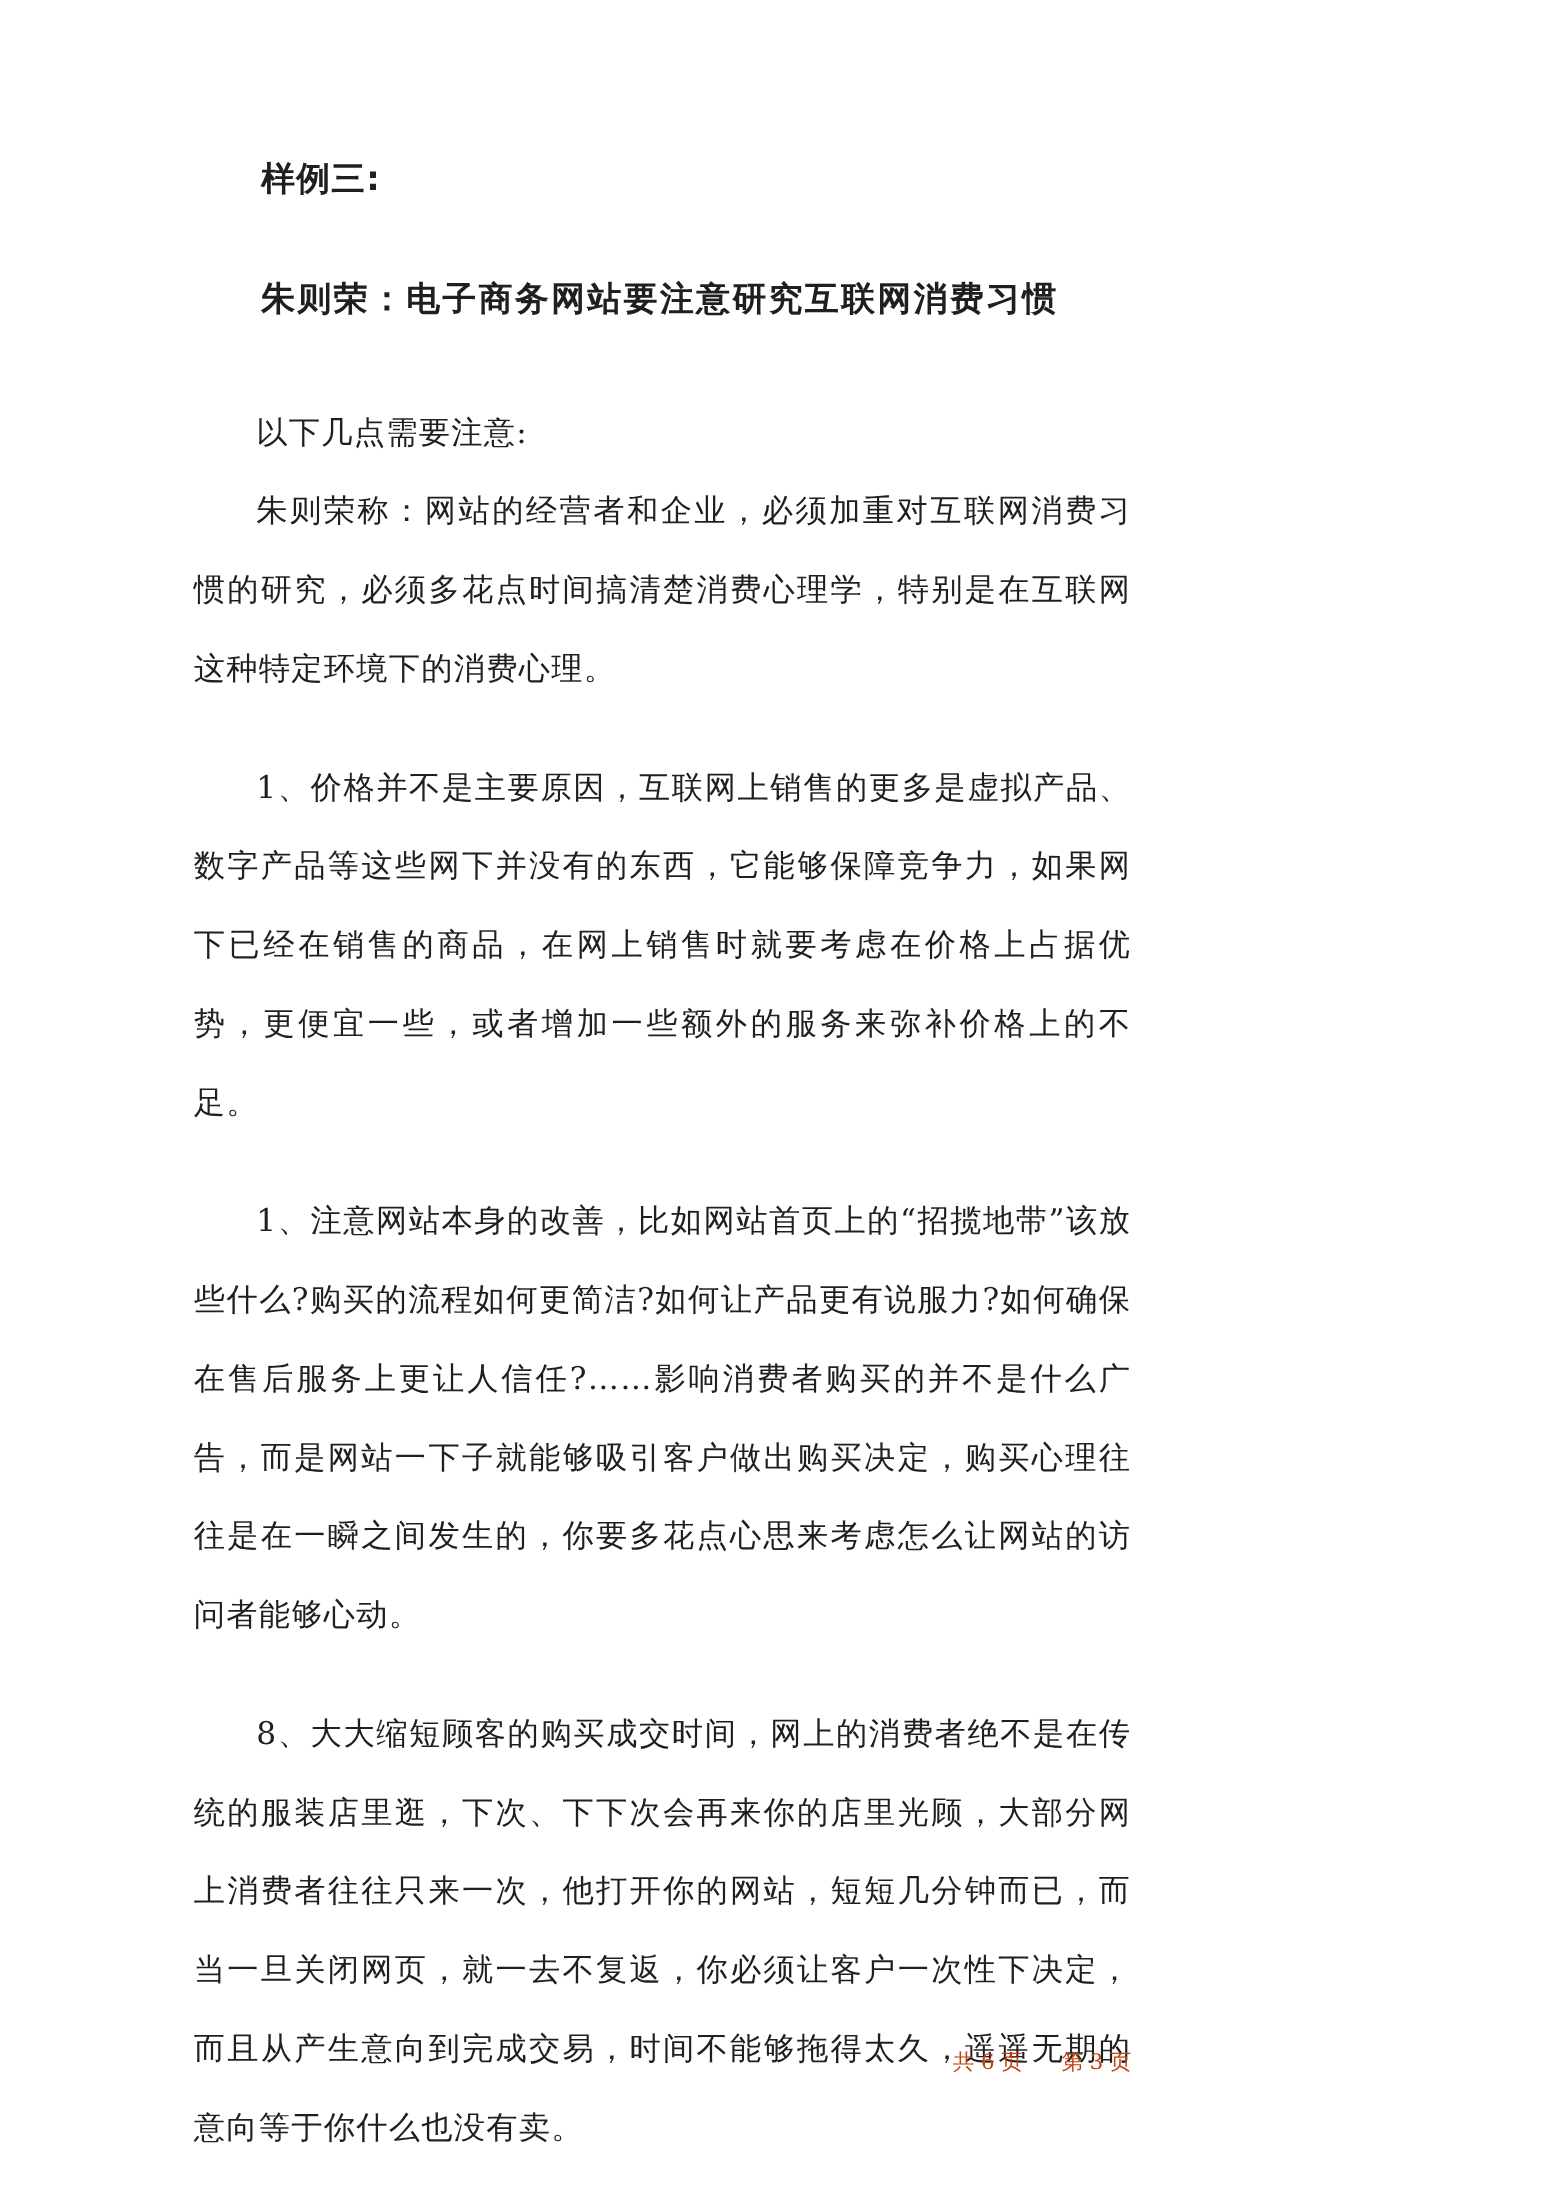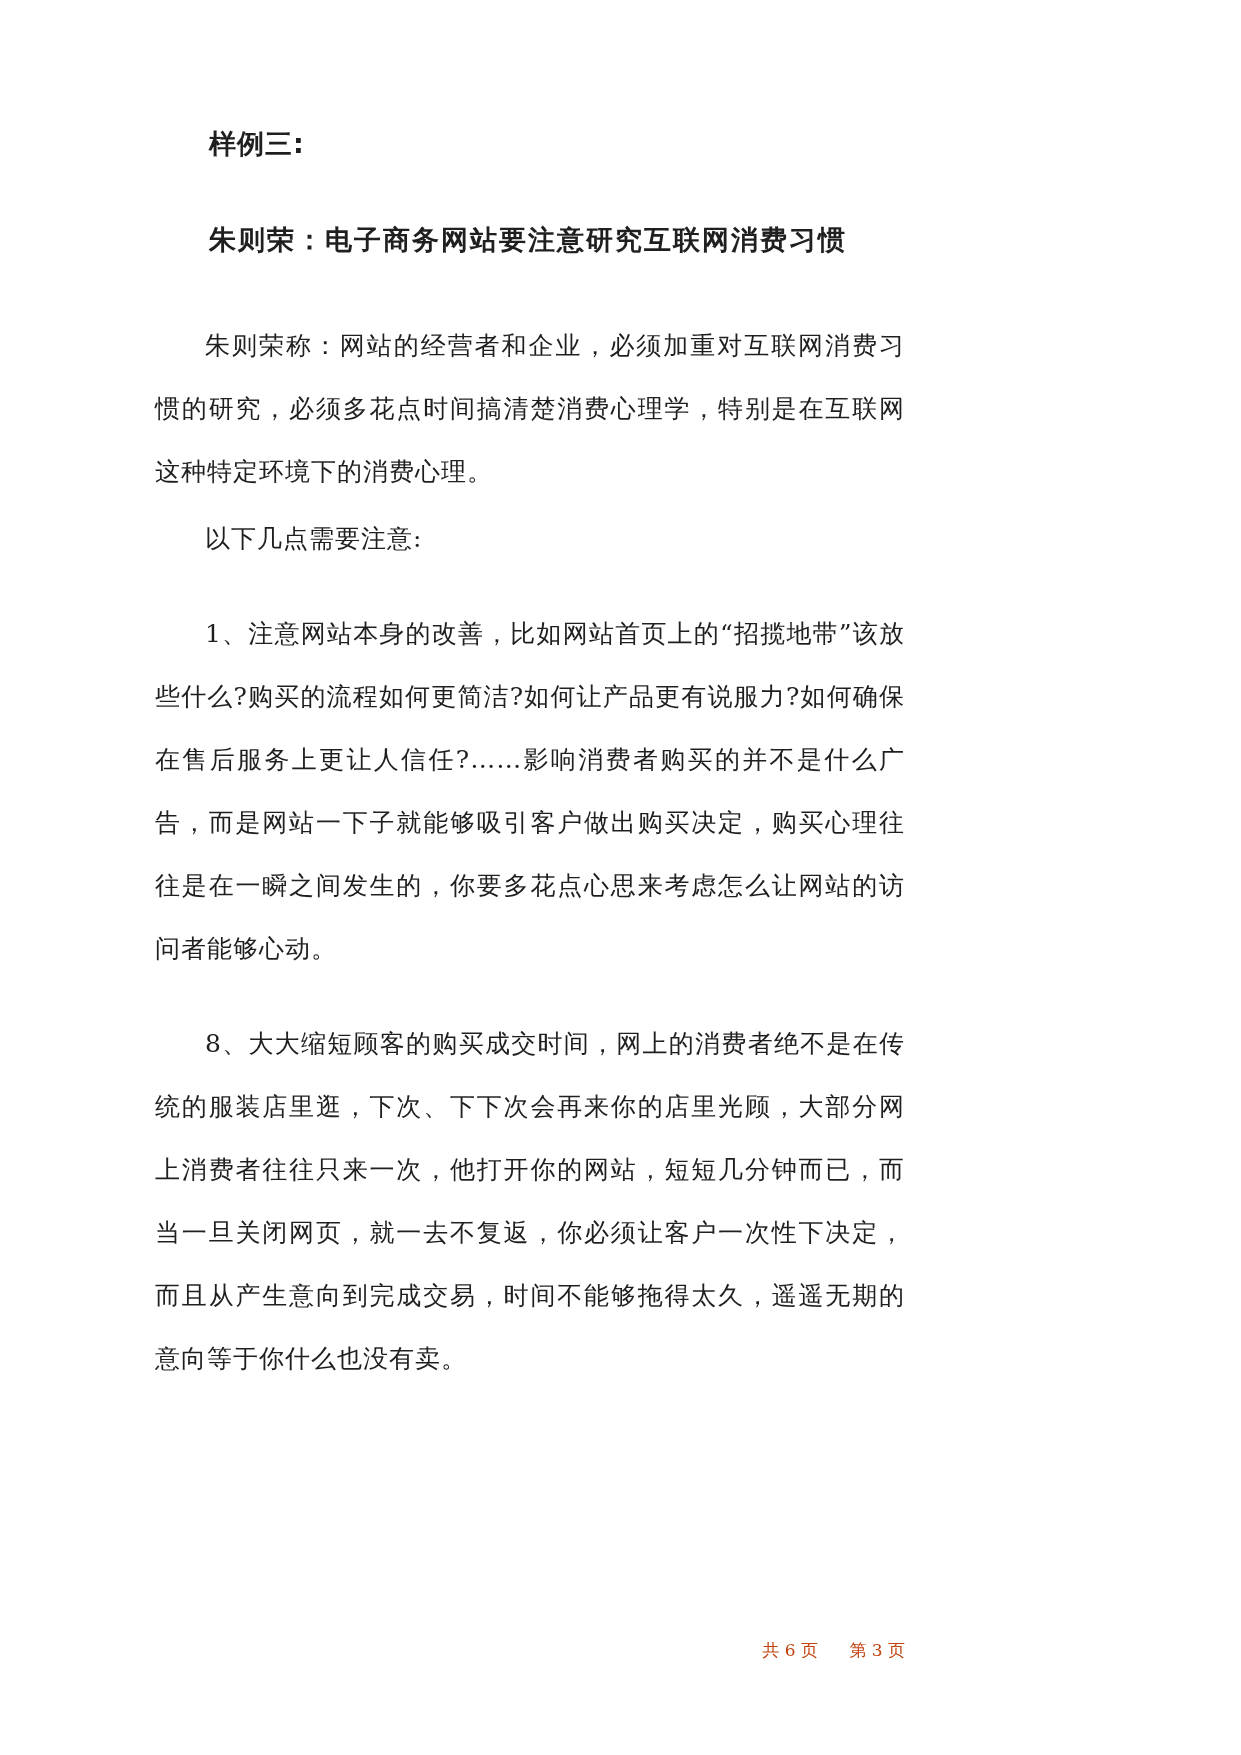--- a/index.html
+++ b/index.html
@@ -68,24 +68,25 @@
 </style>
 </head>
 <body>
 
 <div class="page">
 
   <div class="heading sample-label">样例三:</div>
 
   <h1 class="heading doc-title">朱则荣：电子商务网站要注意研究互联网消费习惯</h1>
 
+  <p class="body-para note-para">以下几点需要注意:</p>
+
   <p class="body-para intro-para">朱则荣称：网站的经营者和企业，必须加重对互联网消费习惯的研究，必须多花点时间搞清楚消费心理学，特别是在互联网这种特定环境下的消费心理。</p>
 
-  <p class="body-para note-para">以下几点需要注意:</p>
-
+  <p class="body-para point-para">1、价格并不是主要原因，互联网上销售的更多是虚拟产品、数字产品等这些网下并没有的东西，它能够保障竞争力，如果网下已经在销售的商品，在网上销售时就要考虑在价格上占据优势，更便宜一些，或者增加一些额外的服务来弥补价格上的不足。</p>
 
   <p class="body-para point-para">1、注意网站本身的改善，比如网站首页上的“招揽地带”该放些什么?购买的流程如何更简洁?如何让产品更有说服力?如何确保在售后服务上更让人信任?……影响消费者购买的并不是什么广告，而是网站一下子就能够吸引客户做出购买决定，购买心理往往是在一瞬之间发生的，你要多花点心思来考虑怎么让网站的访问者能够心动。</p>
 
   <p class="body-para point-para">8、大大缩短顾客的购买成交时间，网上的消费者绝不是在传统的服装店里逛，下次、下下次会再来你的店里光顾，大部分网上消费者往往只来一次，他打开你的网站，短短几分钟而已，而当一旦关闭网页，就一去不复返，你必须让客户一次性下决定，而且从产生意向到完成交易，时间不能够拖得太久，遥遥无期的意向等于你什么也没有卖。</p>
 
   <div class="page-footer">
     <span class="footer-part">共 6 页</span>
     <span class="footer-part">第 3 页</span>
   </div>
 

